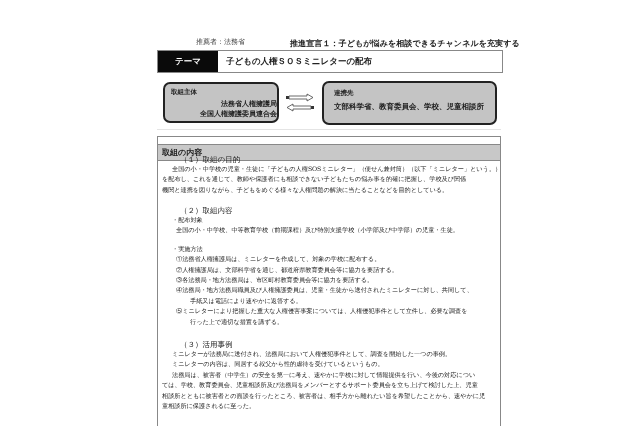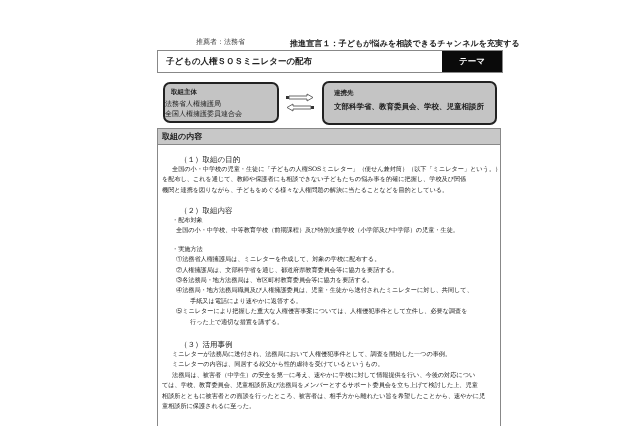--- a/index.html
+++ b/index.html
@@ -8,41 +8,41 @@
   .abs { position:absolute; }
   #declaration { left:290px; top:38px; width:210px; text-align:right; font-size:8px; font-weight:bold; letter-spacing:0.1px; white-space:nowrap; }
   #recommender { left:160px; top:37px; font-size:7px; color:#444; white-space:nowrap;margin-left:36px; }
   #theme-bar { left:157px; top:50px; width:344px; height:21px; border:1px solid #888; background:#fff; display:flex; }
   #theme-label { width:60px; background:#0a0a0a; color:#fff; font-size:8.5px; font-weight:bold; display:flex; align-items:center; justify-content:center; }
   #theme-title { flex:1; font-size:8.5px; font-weight:bold; display:flex; align-items:center; padding-left:8px; white-space:nowrap; }
   .rbox { background:#c4c4c4; border:2px solid #222; border-radius:7px; box-sizing:border-box; }
   #org-box { left:163px; top:82px; width:116px; height:41px; }
   #partner-box { left:322px; top:81px; width:175px; height:44px;padding-left:36px; }
   .box-label { position:absolute; left:6px; top:4px; font-size:6.5px; font-weight:bold; white-space:nowrap; }
-  .org-lines { position:absolute; left:0; right:0; top:15px; text-align:left; font-size:7px; font-weight:normal; line-height:10px; }
+  .org-lines { position:absolute; left:0; right:0; top:15px; text-align:right; font-size:7px; font-weight:bold; line-height:10px; }
   .partner-text { position:absolute; left:10px; top:19px; font-size:7.5px; font-weight:bold; white-space:nowrap; }
   #arrows { left:285px; top:93px; width:30px; height:20px; }
   #sep { left:157px; top:129px; width:344px; height:1px; background:#e4e4e4; }
   #content-frame { left:157px; top:136px; width:344px; height:300px; border:1px solid #888; border-bottom:none; box-sizing:border-box; }
-  #content-header { left:157px; top:128px; width:344px; height:17px; background:#c8c8c8; border:1px solid #888; box-sizing:border-box; font-size:8px; font-weight:bold; padding-left:4px; line-height:16px; }
+  #content-header { left:157px; top:144px; width:344px; height:17px; background:#c8c8c8; border:1px solid #888; box-sizing:border-box; font-size:8px; font-weight:bold; padding-left:4px; line-height:16px; }
   .sec-title { position:absolute; left:180px; font-size:7.5px; font-weight:normal; white-space:nowrap;text-align:right; }
   .para { position:absolute; left:162px; width:336px; font-family:"DejaVu Serif", serif; font-size:6.2px; line-height:10.4px; letter-spacing:-0.05px; }
   .line { white-space:nowrap; overflow:hidden; }
   .indent1 { padding-left:10px; }
   .indent3 { padding-left:28px; }
 </style>
 </head>
 <body>
 
 <div class="abs" id="declaration">推進宣言１：子どもが悩みを相談できるチャンネルを充実する</div>
 <div class="abs" id="recommender">推薦者：法務省</div>
 
 <div class="abs" id="theme-bar">
+  <div id="theme-label">テーマ</div>
   <div id="theme-title">子どもの人権ＳＯＳミニレターの配布</div>
-  <div id="theme-label">テーマ</div>
 </div>
 
 <div class="abs rbox" id="org-box">
   <div class="box-label">取組主体</div>
   <div class="org-lines">
     <div>法務省人権擁護局</div>
     <div>全国人権擁護委員連合会</div>
   </div>
 </div>
 

